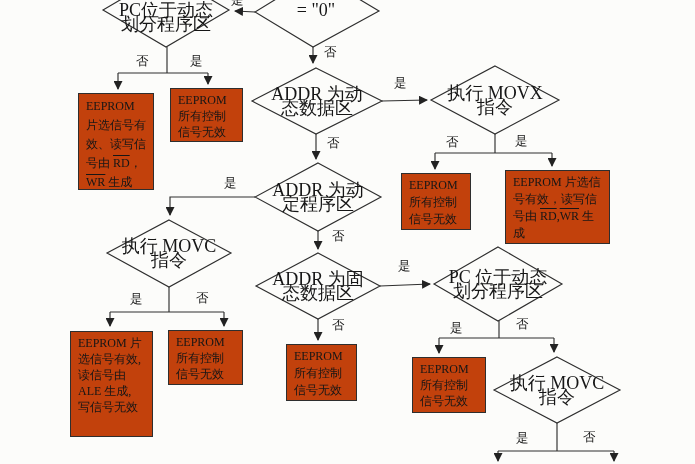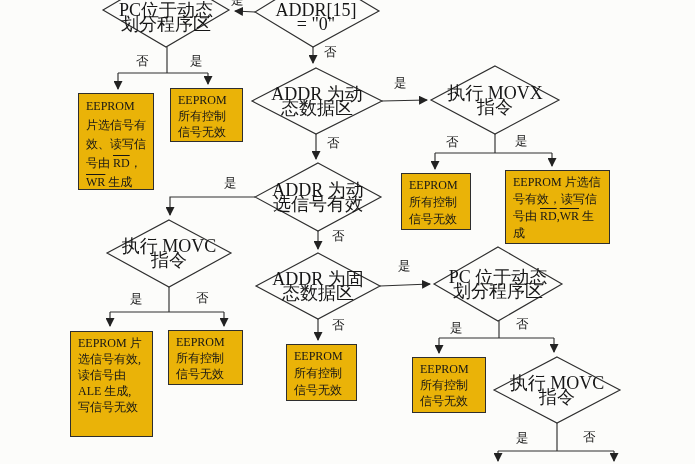--- a/index.html
+++ b/index.html
@@ -5,21 +5,21 @@
   html,body{margin:0;padding:0;background:#e8e8e6;}
   .stage{
     position:relative;width:695px;height:464px;overflow:hidden;
     background:#fcfcfa;
     font-family:"Liberation Serif","DejaVu Serif",serif;
     color:#161616;
   }
   .stage svg{position:absolute;left:0;top:0;}
   .box{
     position:absolute;box-sizing:border-box;
-    border:1.3px solid #2e2e2e;background:#eab308;
+    border:1.3px solid #2e2e2e;background:#c2410c;
     font-size:12px;padding:3px 3px 0 7px;
   }
   .tl{white-space:nowrap;}
   .lh16 .tl{line-height:16px;}
   .lh17 .tl{line-height:17px;}
   .lh19 .tl{line-height:19px;}
   .dtext{
     position:absolute;text-align:center;font-size:18px;
     width:110px;
   }
@@ -79,34 +79,33 @@
       <line x1="498" y1="451" x2="498" y2="461" marker-end="url(#ah)"></line>
       <line x1="614" y1="451" x2="614" y2="461" marker-end="url(#ah)"></line>
     </g>
   </svg>
 
   <div class="dtext" style="left:111px;top:3px">
       <div class="tl"><span>PC位于动态</span></div>
       <div class="tl"><span>划分程序区</span></div>
     </div>
   <div class="dtext" style="left:261px;top:3px">
-      <div class="tl"><span>ADDR[15]</span></div>
       <div class="tl"><span>= "0"</span></div>
     </div>
   <div class="dtext" style="left:262px;top:87px">
       <div class="tl"><span>ADDR 为动</span></div>
       <div class="tl"><span>态数据区</span></div>
     </div>
   <div class="dtext" style="left:440px;top:86px">
       <div class="tl"><span>执行 MOVX</span></div>
       <div class="tl"><span>指令</span></div>
     </div>
   <div class="dtext" style="left:263px;top:183px">
       <div class="tl"><span>ADDR 为动</span></div>
-      <div class="tl"><span>选信号有效</span></div>
+      <div class="tl"><span>定程序区</span></div>
     </div>
   <div class="dtext" style="left:263px;top:272px">
       <div class="tl"><span>ADDR 为固</span></div>
       <div class="tl"><span>态数据区</span></div>
     </div>
   <div class="dtext" style="left:114px;top:239px">
       <div class="tl"><span>执行 MOVC</span></div>
       <div class="tl"><span>指令</span></div>
     </div>
   <div class="dtext" style="left:443px;top:270px">

